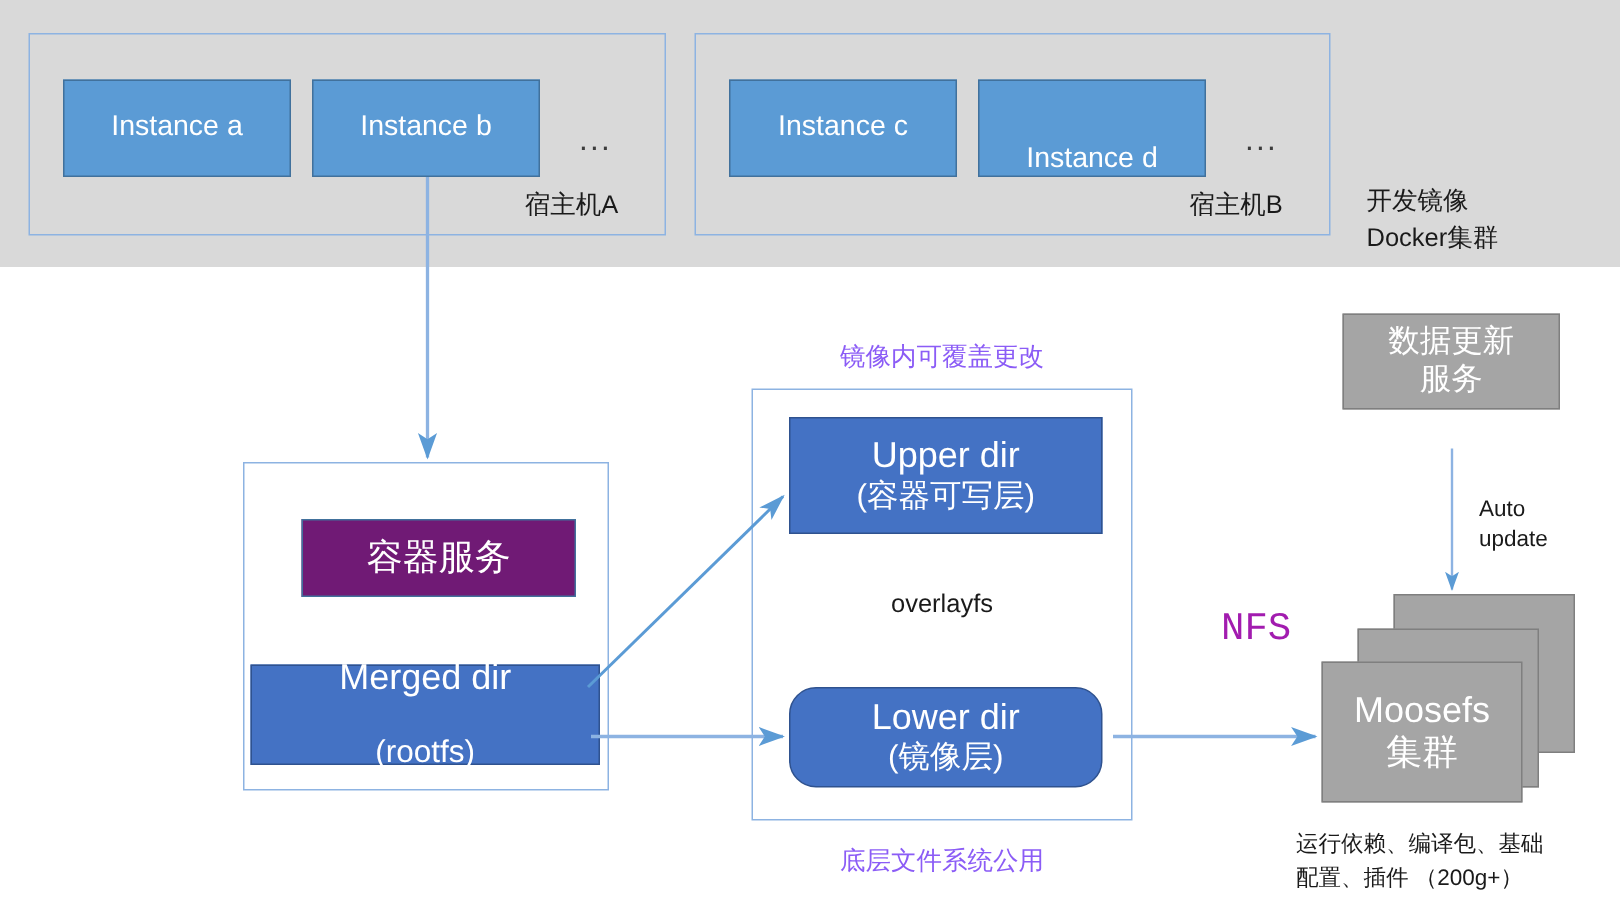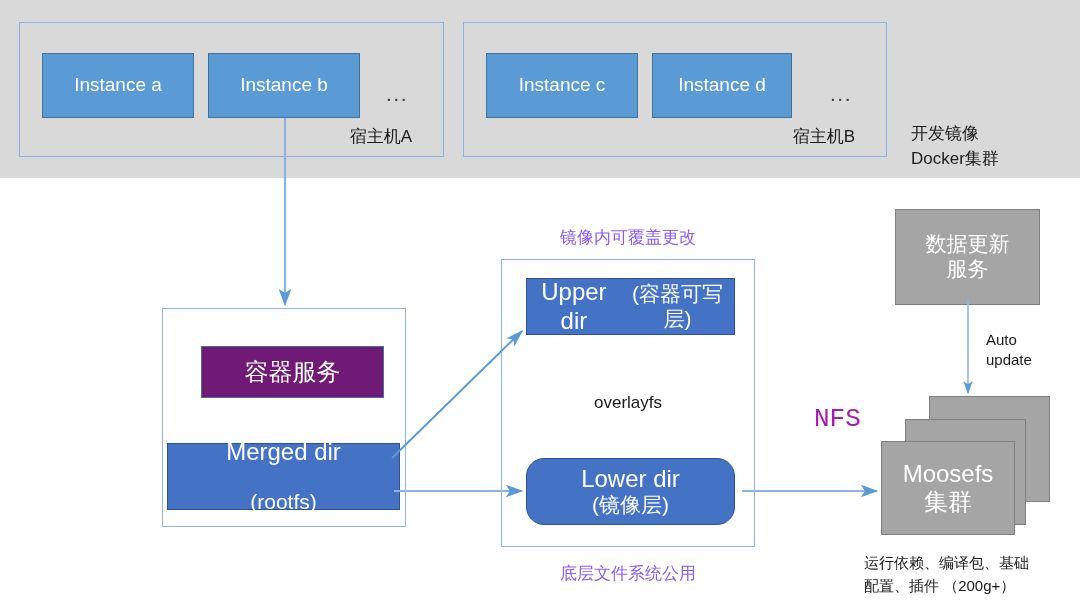--- a/index.html
+++ b/index.html
@@ -144,21 +144,21 @@
   <div class="abs ctr instance-box" style="left:208px; top:53px; width:152px; height:65px;">
     <span>Instance b</span>
   </div>
   <div class="abs ctr ellipsis-dots" style="left:377px; top:82px; width:40px; height:24px;">...</div>
   <div class="abs ctr host-label" style="left:336px; top:125px; width:90px; height:24px;">宿主机A</div>
 
   <div class="abs host-box" style="left:463px; top:22px; width:424px; height:135px;"></div>
   <div class="abs ctr instance-box" style="left:486px; top:53px; width:152px; height:65px;">
     <span>Instance c</span>
   </div>
-  <div class="abs ctr instance-box" style="left:652px; top:53px; width:140px; height:65px;">
+  <div class="abs ctr instance-box" style="left:652px; top:53px; width:152px; height:65px;align-items:flex-end;">
     <span>Instance d</span>
   </div>
   <div class="abs ctr ellipsis-dots" style="left:821px; top:82px; width:40px; height:24px;">...</div>
   <div class="abs ctr host-label" style="left:779px; top:125px; width:90px; height:24px;">宿主机B</div>
 
   <div class="abs cluster-caption" style="left:911px; top:122px;">开发镜像</div>
   <div class="abs cluster-caption" style="left:911px; top:147px;">Docker集群</div>
 
   <div class="abs outline-box" style="left:162px; top:308px; width:244px; height:219px;"></div>
   <div class="abs ctr box-light-blue" style="left:201px; top:346px; width:183px; height:52px;">
@@ -166,35 +166,35 @@
   </div>
   <div class="abs ctr box-dark-blue merged-dir" style="left:167px; top:443px; width:233px; height:67px; flex-direction:column;gap:24px;">
     <span class="dir-title">Merged dir</span>
     <span class="dir-sub">(rootfs)</span>
   </div>
 
   <div class="abs ctr caption" style="left:501px; top:226px; width:254px; height:24px;">镜像内可覆盖更改</div>
 
   <div class="abs outline-box" style="left:501px; top:259px; width:254px; height:288px;"></div>
 
-  <div class="abs ctr box-dark-blue" style="left:526px; top:278px; width:209px; height:57px; ">
+  <div class="abs ctr box-dark-blue" style="left:526px; top:278px; width:209px; height:78px; flex-direction:column;">
     <span class="dir-title">Upper dir</span>
     <span class="dir-sub">(容器可写层)</span>
   </div>
 
   <div class="abs ctr overlayfs-label" style="left:501px; top:391px; width:254px; height:24px;">overlayfs</div>
 
   <div class="abs ctr box-dark-blue" style="left:526px; top:458px; width:209px; height:67px; flex-direction:column;border-radius:18px;">
     <span class="dir-title">Lower dir</span>
     <span class="dir-sub">(镜像层)</span>
   </div>
 
   <div class="abs ctr caption" style="left:501px; top:562px; width:254px; height:24px;">底层文件系统公用</div>
 
-  <div class="abs ctr box-gray" style="left:895px; top:209px; width:145px; height:96px; flex-direction:column; font-size:21px;">
+  <div class="abs ctr box-gray" style="left:895px; top:209px; width:145px; height:64px; flex-direction:column; font-size:21px;">
     <span>数据更新</span>
     <span>服务</span>
   </div>
 
   <div class="abs caption-sm" style="left:986px; top:330px;">Auto</div>
   <div class="abs caption-sm" style="left:986px; top:350px;">update</div>
 
   <div class="abs nfs-label" style="left:814px; top:404px;">NFS</div>
 
   <div class="abs box-gray" style="left:929px; top:396px; width:121px; height:106px;"></div>

